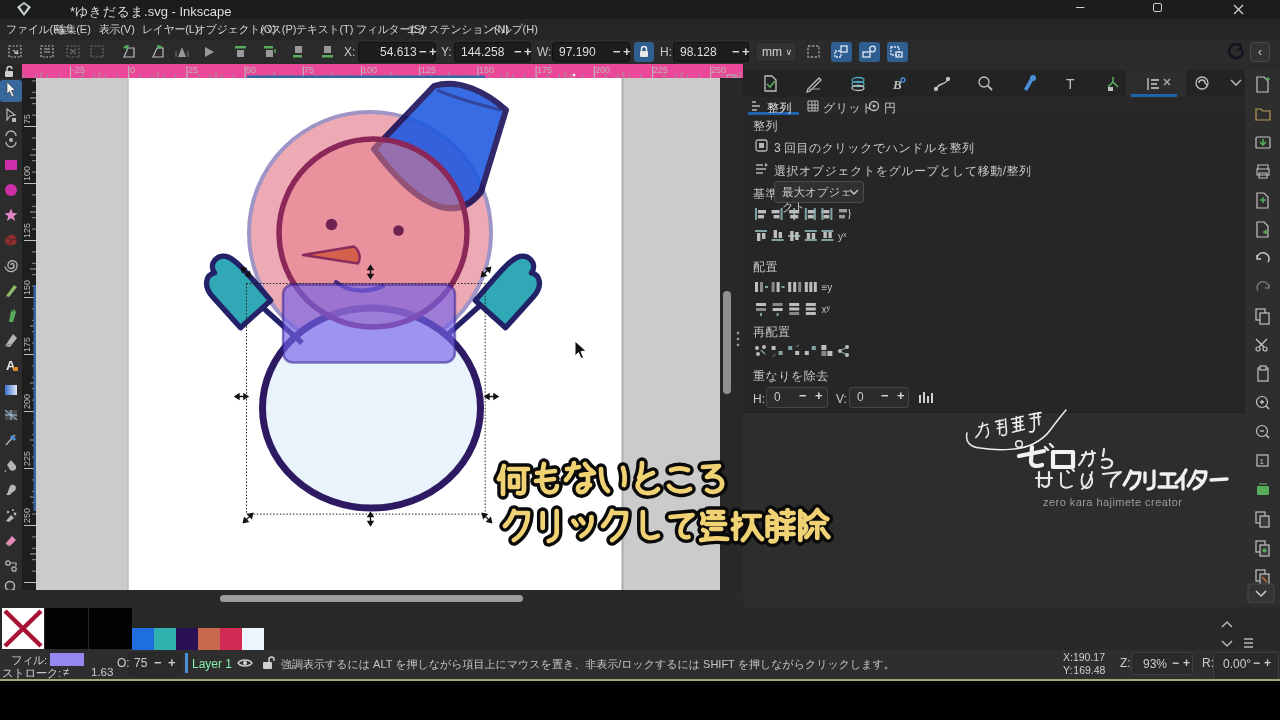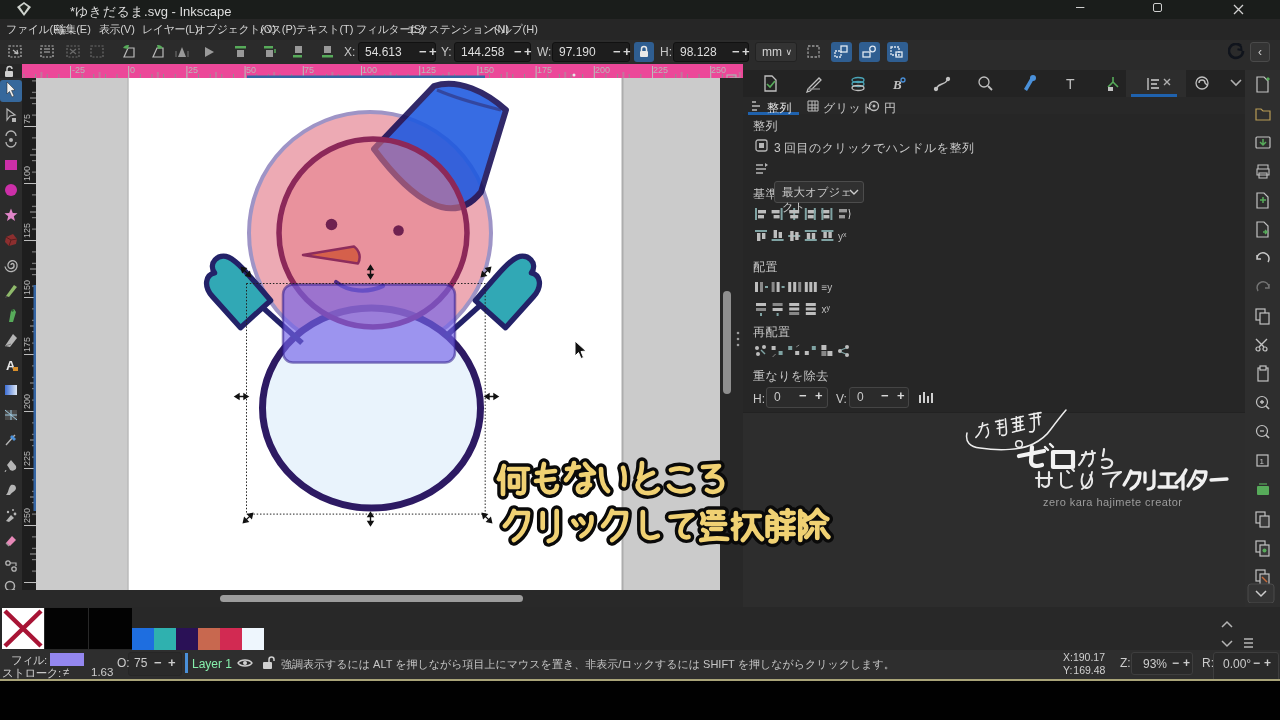--- a/index.html
+++ b/index.html
@@ -106,21 +106,21 @@
       <g transform="translate(284,0)">
           <rect x="3" y="12" width="9" height="2.5" fill="#57ab5a"></rect>
           <rect x="5" y="3" width="7" height="7" fill="#999"></rect>
         </g>
       <g transform="translate(313,0)">
           <rect x="3" y="12" width="11" height="2.5" fill="#57ab5a"></rect>
           <rect x="5" y="3" width="7" height="7" fill="#999"></rect>
         </g>
     </svg>
     <div class="fieldlabel" style="left:344px">X:</div>
-    <div class="field" style="left:358px;width:78px"><span style="padding-left:6px">54.613</span></div>
+    <div class="field" style="left:358px;width:78px"><span style="padding-left:21px">54.613</span></div>
     <div class="pm" style="left:419px">−</div>
       <div class="pm" style="left:429px">+</div>
     <div class="fieldlabel" style="left:441px">Y:</div>
     <div class="field" style="left:454px;width:77px"><span style="padding-left:6px">144.258</span></div>
     <div class="pm" style="left:514px">−</div>
       <div class="pm" style="left:524px">+</div>
     <div class="fieldlabel" style="left:537px">W:</div>
     <div class="field" style="left:552px;width:78px"><span style="padding-left:6px">97.190</span></div>
     <div class="pm" style="left:613px">−</div>
       <div class="pm" style="left:623px">+</div>
@@ -498,20 +498,21 @@
     <div class="ptxt" style="left:10px;top:48px"><span class="j">整列</span></div>
     <svg class="abs" style="left:11px;top:68px" width="15" height="15">
         <rect x="2" y="2" width="11" height="11" rx="2" fill="none" stroke="#b5b5b5" stroke-width="1.3"></rect>
         <rect x="5" y="5" width="5" height="5" fill="#b5b5b5"></rect>
       </svg>
     <div class="ptxt" style="left:31px;top:70px">3 <span class="j">回目のクリックでハンドルを整列</span></div>
     <svg class="abs" style="left:11px;top:91px" width="15" height="15">
         <path d="M2,4 h7 M2,8 h10 M2,12 h7" stroke="#b5b5b5" stroke-width="1.4"></path>
         <path d="M11,2 l3,2 l-3,2" fill="#b5b5b5"></path>
       </svg>
+    <div class="ptxt" style="left:31px;top:93px"><span class="j">選択オブジェクトをグループとして移動/整列</span></div>
     <div class="ptxt" style="left:10px;top:116px"><span class="j">基準:</span></div>
     <div class="abs" style="left:31px;top:111px;width:90px;height:22px;background:#303030;border:1px solid #4c4c4c;border-radius:3px">
       <div class="ptxt" style="left:7px;top:3px;font-size:11.5px"><span>最大オブジェクト</span></div>
       <svg class="abs" style="right:4px;top:7px" width="10" height="8">
           <path d="M1,1 l4,4 l4,-4" stroke="#ccc" stroke-width="1.4" fill="none"></path>
         </svg>
     </div>
     <svg class="abs" style="left:8px;top:135px" width="200" height="50">
       <defs>
         <g id="aiv">

